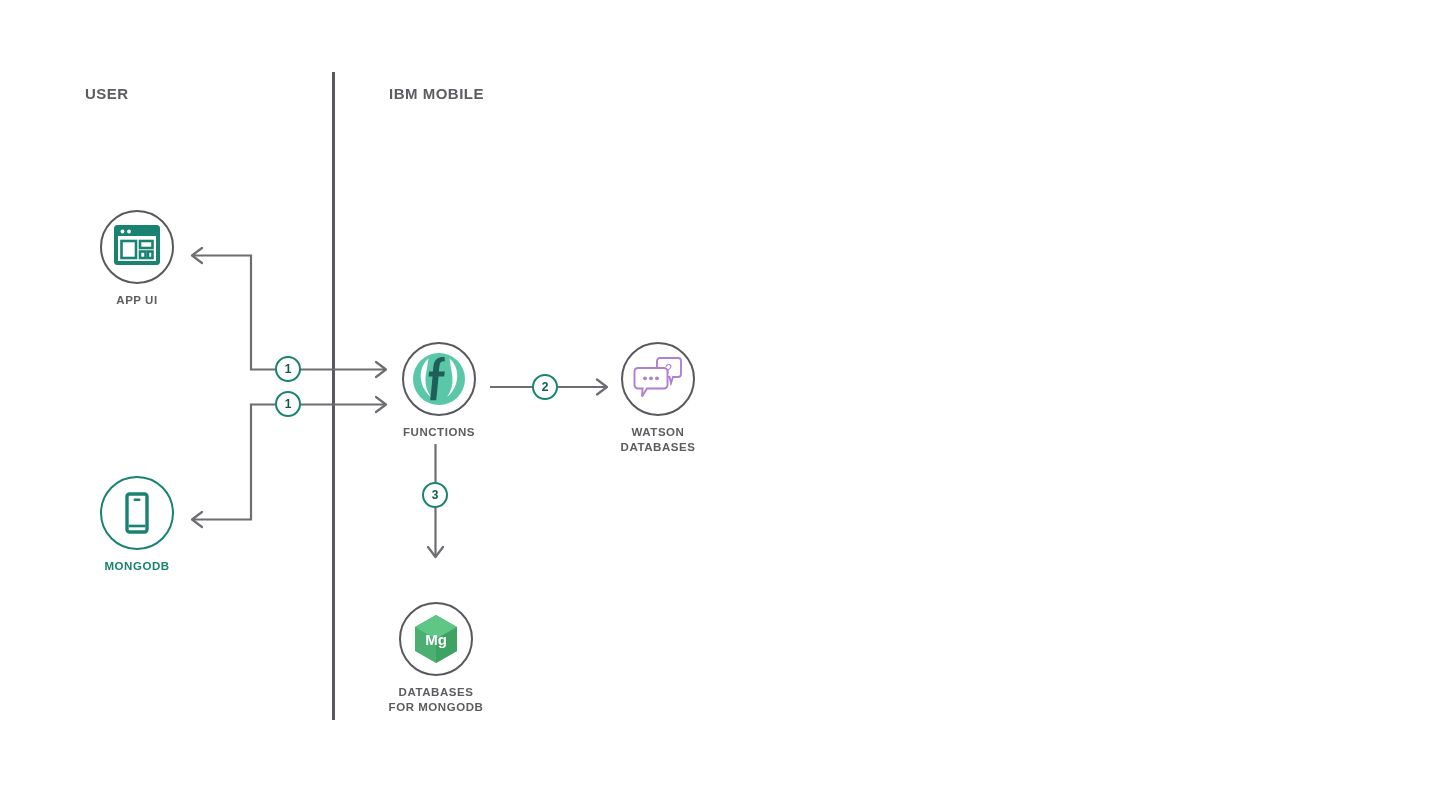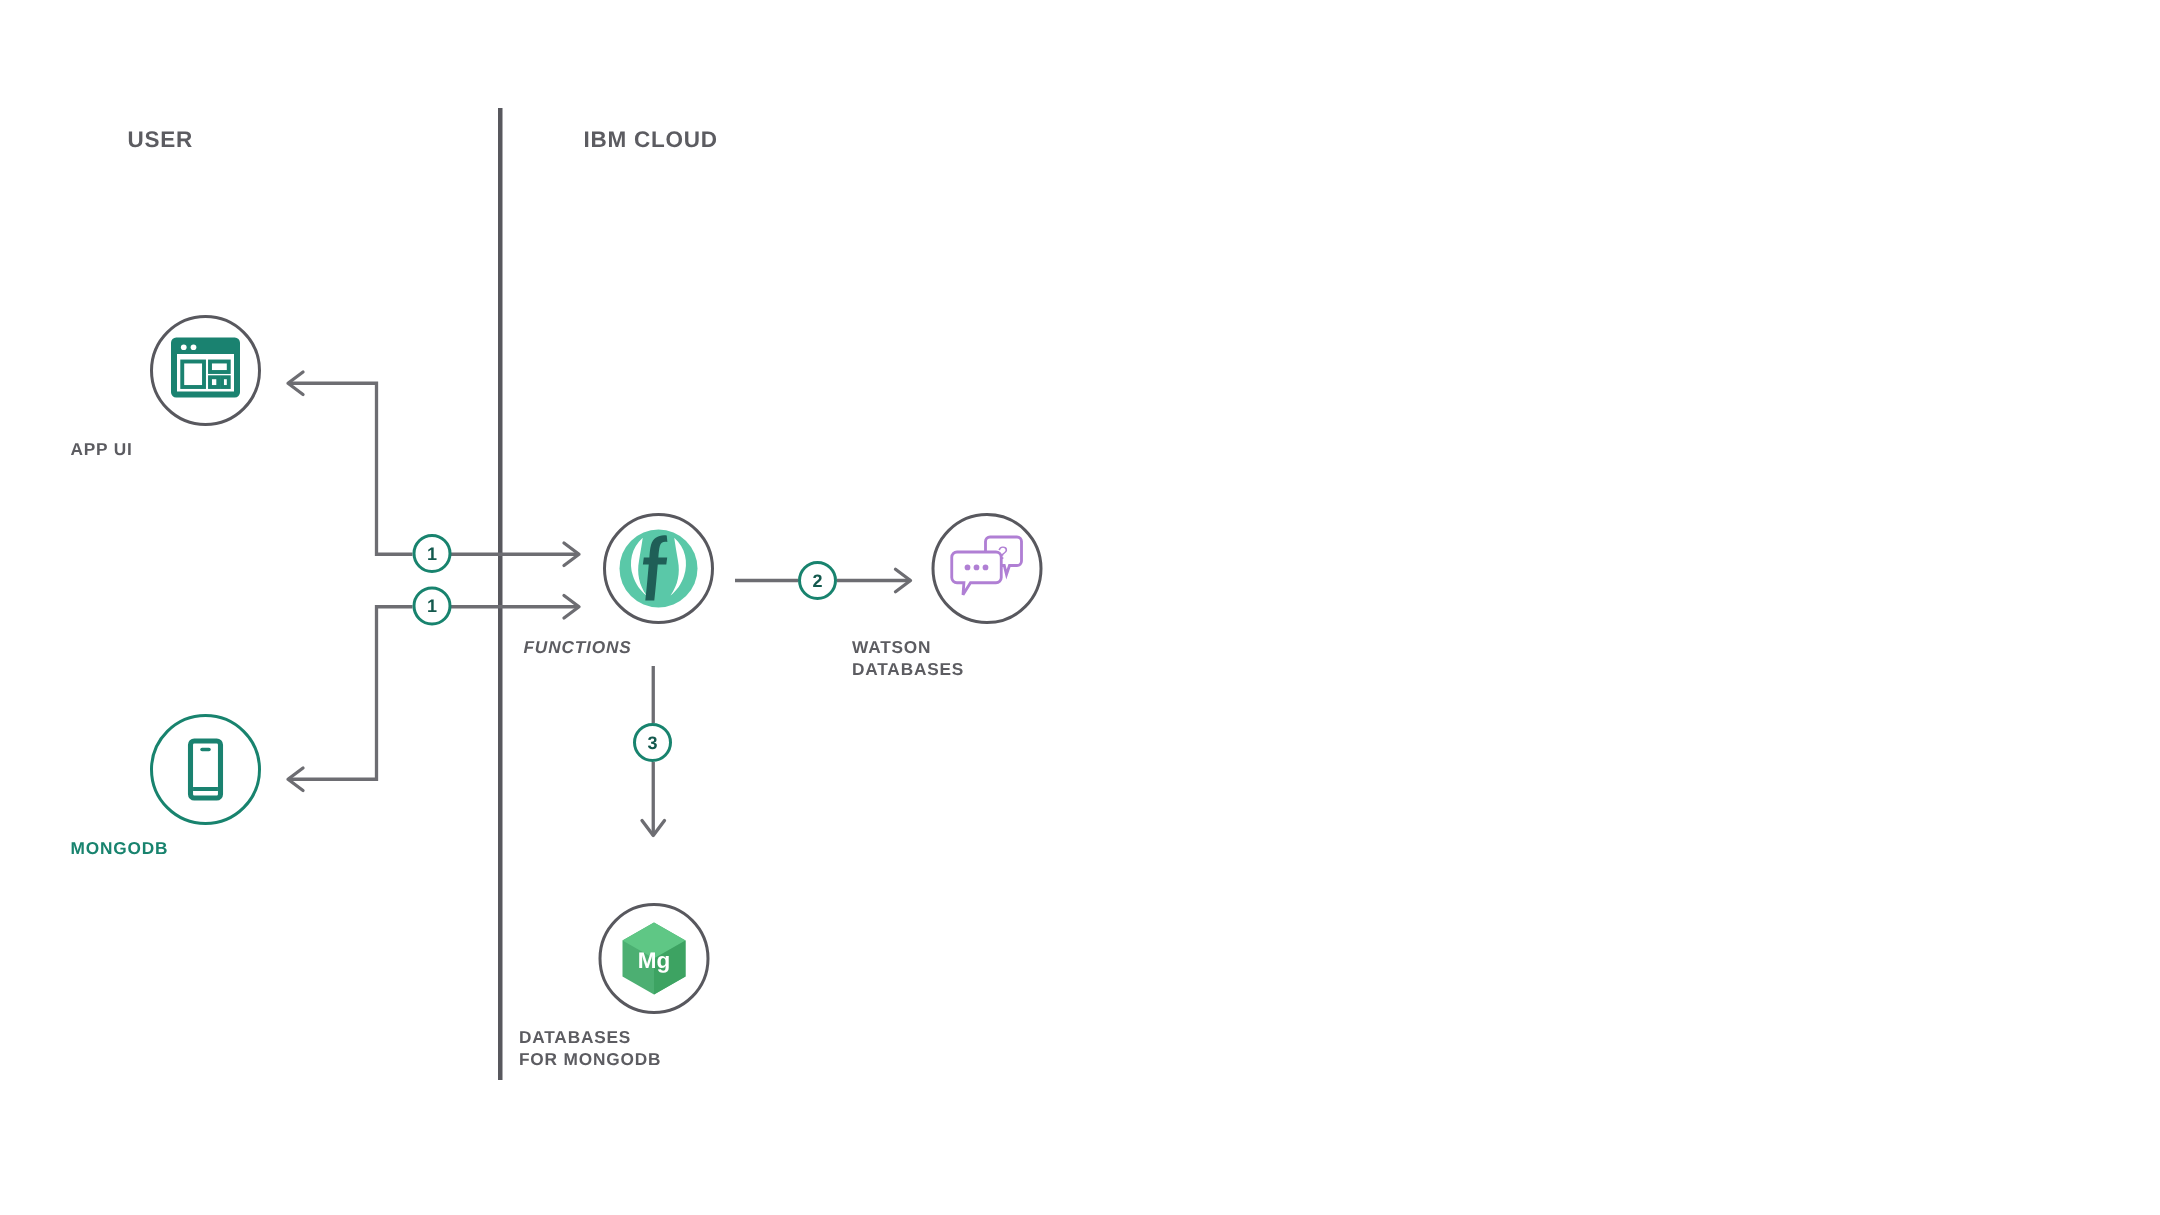--- a/index.html
+++ b/index.html
@@ -37,20 +37,21 @@
     color: #5c5c61;
     white-space: nowrap;
   }
   #zone-user-label  { left: 85px;  top: 85px; }
   #zone-cloud-label { left: 389px; top: 85px; }
 
   
   .node {
     position: absolute;
     width: 180px;
+    text-align: center;
   }
   .node-ring {
     position: relative;
     width: 74px;
     height: 74px;
     margin: 0 auto;
     border-radius: 50%;
     border: 2.5px solid #58585e;
     box-sizing: border-box;
     background: #ffffff;
@@ -65,21 +66,21 @@
     font-weight: bold;
     letter-spacing: 0.55px;
     line-height: 15px;
     color: #5c5c61;
     white-space: pre-line;
   }
   .node-label.teal-text { color: #18836e; }
 
   #node-appui     { left: 47px;  top: 210px; }
   #node-mobile    { left: 47px;  top: 476px; }
-  #node-functions { left: 349px; top: 342px; font-style: italic; }
+  #node-functions { left: 349px; top: 342px; }
   #node-watson    { left: 568px; top: 342px; }
   #node-mongodb   { left: 346px; top: 602px; }
 
   
   .step-badge {
     position: absolute;
     width: 26px;
     height: 26px;
     border-radius: 50%;
     border: 2.5px solid #18836e;
@@ -140,21 +141,21 @@
     </g>
 
     <g>
       <line class="ln" x1="435.5" y1="444" x2="435.5" y2="482"></line>
       <line class="ln" x1="435.5" y1="508" x2="435.5" y2="557"></line>
       <polyline class="head" points="428,547 435.5,557 443,547"></polyline>
     </g>
   </svg>
 
   <div class="zone-label" id="zone-user-label">USER</div>
-  <div class="zone-label" id="zone-cloud-label">IBM CLOUD</div>
+  <div class="zone-label" id="zone-cloud-label">IBM MOBILE</div>
 
   <div class="node" id="node-appui">
     <div class="node-ring">
       <svg width="46" height="46" viewBox="0 0 46 46">
         <rect x="2" y="3" width="42" height="36" rx="1.5" fill="none" stroke="#1a8270" stroke-width="4"></rect>
         <rect x="2" y="3" width="42" height="9" fill="#1a8270"></rect>
         <circle cx="8.5" cy="7.5" r="1.9" fill="#ffffff"></circle>
         <circle cx="15" cy="7.5" r="1.9" fill="#ffffff"></circle>
         <rect x="7.5" y="17" width="14.5" height="17" fill="none" stroke="#1a8270" stroke-width="2.6"></rect>
         <rect x="26" y="17" width="12.5" height="7" fill="none" stroke="#1a8270" stroke-width="2.6"></rect>

